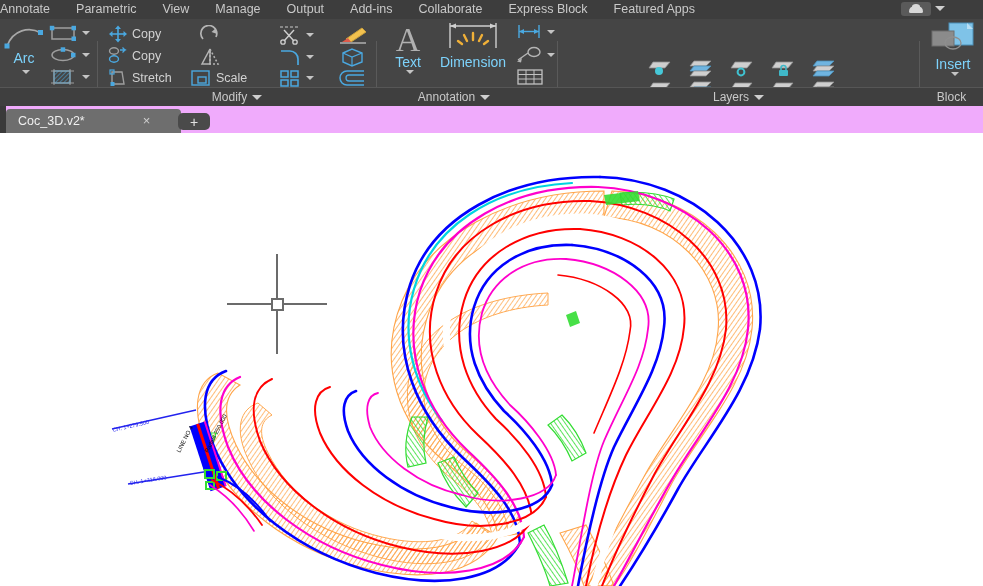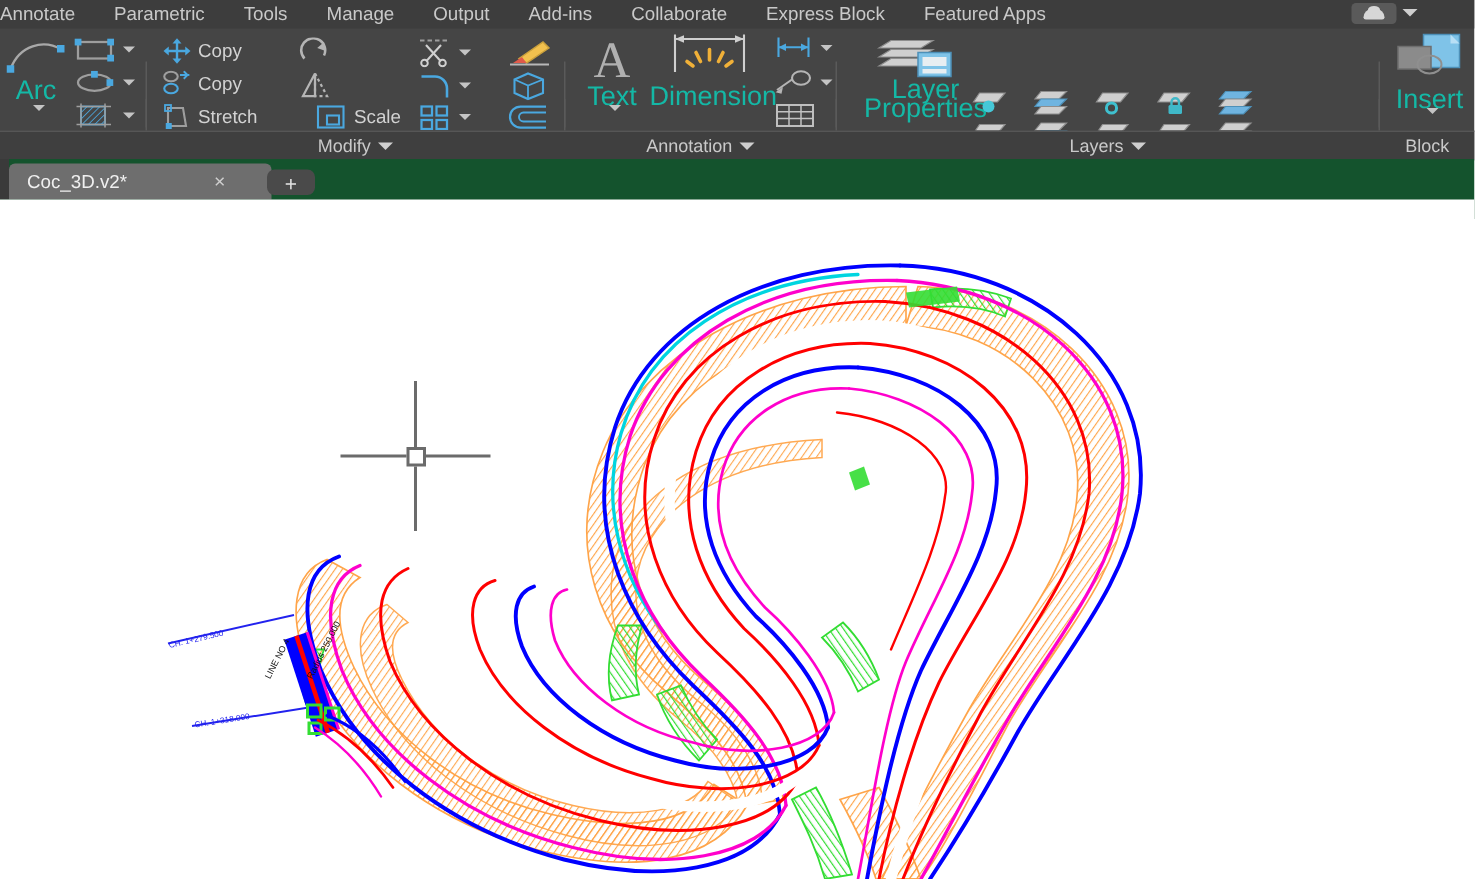--- a/index.html
+++ b/index.html
@@ -64,34 +64,34 @@
     position:absolute;top:0;height:19px;line-height:19px;
     color:#c9c9c9;font-size:12px;text-align:center;
     display:flex;align-items:center;justify-content:center;gap:5px;
   }
   .ptcaret{
     width:0;height:0;border-left:5px solid transparent;border-right:5px solid transparent;
     border-top:5px solid #cfcfcf;display:inline-block;
   }
 
   .bigbtn{position:absolute;text-align:center;cursor:default;}
-  .bigbtn .lbl{color:#14b8a6;font-size:18px;display:block;}
+  .bigbtn .lbl{color:#7dd3fc;font-size:14px;display:block;}
   .smallrow{position:absolute;display:flex;align-items:center;gap:4px;cursor:default;}
   .smallrow .lbl{color:#d2d2d2;font-size:12.5px;white-space:nowrap;}
   .caret{
     width:0;height:0;border-left:4px solid transparent;border-right:4px solid transparent;
     border-top:4px solid #c4c4c4;
   }
   .ico{display:block;}
   .layerrow{position:absolute;display:flex;gap:12px;align-items:center;}
 
   
   .tabbar{
     position:absolute;left:0;top:106px;width:983px;height:40px;
-    background:#14532d;
+    background:#f0abfc;
   }
   .ftab{
     position:absolute;left:6px;top:3px;width:175px;height:24px;
     background:#6e6e6e;
     border-radius:4px 4px 0 0;
     display:flex;align-items:center;
   }
   .ftab-label{color:#f0f0f0;font-size:12.5px;margin-left:12px;}
   .ftab-close{
     position:absolute;right:28px;top:5px;width:13px;height:13px;color:#cfcfcf;
@@ -126,21 +126,21 @@
 </head>
 <body>
 
 <div id="app">
 
   <div class="ribbon">
 
     <div class="ribbon-tabs">
       <div class="rtab">Annotate</div>
       <div class="rtab">Parametric</div>
-      <div class="rtab">Tools</div>
+      <div class="rtab">View</div>
       <div class="rtab">Manage</div>
       <div class="rtab">Output</div>
       <div class="rtab">Add-ins</div>
       <div class="rtab">Collaborate</div>
       <div class="rtab">Express Block</div>
       <div class="rtab">Featured Apps</div>
 
       <div class="cloud-btn">
         <div class="cloud-glyph"></div>
       </div>
@@ -242,21 +242,21 @@
           </svg>
         </div>
 
         <div class="smallrow" style="left:100px;top:28px;">
           <svg class="ico" width="24" height="20" viewBox="0 0 24 20">
             <path d="M12 2 L4 17 L12 17 Z" fill="none" stroke="#b5b5b5" stroke-width="1.5"></path>
             <path d="M12 2 L20 17 L12 17 Z" fill="none" stroke="#b5b5b5" stroke-width="1.5" stroke-dasharray="2 2"></path>
           </svg>
         </div>
 
-        <div class="smallrow" style="left:112px;top:50px;">
+        <div class="smallrow" style="left:92px;top:50px;">
           <svg class="ico" width="22" height="18" viewBox="0 0 22 18">
             <rect x="2" y="2" width="17" height="14" fill="none" stroke="#4aa8e0" stroke-width="1.4"></rect>
             <rect x="8" y="8" width="8" height="6" fill="none" stroke="#4aa8e0" stroke-width="1.4"></rect>
           </svg>
           <span class="lbl">Scale</span>
         </div>
 
         <div class="smallrow" style="left:180px;top:6px;">
           <svg class="ico" width="24" height="20" viewBox="0 0 24 20">
             <line x1="2" y1="2" x2="22" y2="2" stroke="#9e9e9e" stroke-width="1.3" stroke-dasharray="3 2"></line>
@@ -364,38 +364,20 @@
             <line x1="3" y1="6.5" x2="27" y2="6.5" stroke="#c2c2c2" stroke-width="1"></line>
             <line x1="3" y1="11" x2="27" y2="11" stroke="#c2c2c2" stroke-width="1"></line>
             <line x1="11" y1="2" x2="11" y2="16" stroke="#c2c2c2" stroke-width="1"></line>
             <line x1="19" y1="2" x2="19" y2="16" stroke="#c2c2c2" stroke-width="1"></line>
           </svg>
         </div>
       </div>
 
       <div class="panel-sep" style="left:557px;"></div>
 
-      <div class="panel" style="left:558px;width:361px;">
-
-        <div class="bigbtn" style="left:18px;top:2px;width:82px;">
-          <svg class="ico" width="82" height="32" viewBox="0 0 82 32">
-            <g fill="#cfcfcf" stroke="#8e8e8e" stroke-width="0.8">
-              <path d="M18 6 L46 6 L38 11 L10 11 Z"></path>
-              <path d="M18 12 L46 12 L38 17 L10 17 Z"></path>
-              <path d="M18 18 L46 18 L38 23 L10 23 Z"></path>
-            </g>
-            <rect x="36" y="14" width="22" height="16" fill="#7fc3e8" stroke="#4d90b8" stroke-width="1"></rect>
-            <rect x="39" y="17" width="16" height="6" fill="#e8eef2"></rect>
-            <rect x="39" y="25" width="16" height="3" fill="#e8eef2"></rect>
-          </svg>
-          <span class="lbl" style="line-height:13px;">Layer Properties</span>
-        </div>
-
-        <div class="layerrow" style="left:650px;top:41px;position:absolute;"></div>
-      </div>
 
       <div style="position:absolute;left:648px;top:40px;display:flex;gap:15px;">
         <svg width="26" height="18" viewBox="0 0 26 18">
           <path d="M5 3 L22 3 L17 9 L1 9 Z" fill="#cfcfcf" stroke="#8e8e8e" stroke-width="0.8"></path>
           <circle cx="11" cy="12" r="4" fill="#46c8d8"></circle>
         </svg>
         <svg width="26" height="18" viewBox="0 0 26 18">
           <path d="M5 2 L22 2 L17 7 L1 7 Z" fill="#cfcfcf" stroke="#8e8e8e" stroke-width="0.8"></path>
           <path d="M5 7 L22 7 L17 12 L1 12 Z" fill="#6fb4e0" stroke="#4d90b8" stroke-width="0.8"></path>
           <path d="M5 12 L22 12 L17 17 L1 17 Z" fill="#cfcfcf" stroke="#8e8e8e" stroke-width="0.8"></path>
@@ -466,21 +448,21 @@
         </div>
       </div>
 
     </div>
 
     <div class="panel-title-row">
       <div class="panel-title" style="left:98px;width:278px;">
         <span>Modify</span>
         <span class="ptcaret"></span>
       </div>
-      <div class="panel-title" style="left:377px;width:180px;">
+      <div class="panel-title" style="left:364px;width:180px;">
         <span>Annotation</span>
         <span class="ptcaret"></span>
       </div>
       <div class="panel-title" style="left:558px;width:361px;">
         <span>Layers</span>
         <span class="ptcaret"></span>
       </div>
       <div class="panel-title" style="left:920px;width:63px;">
         <span>Block</span>
       </div>

